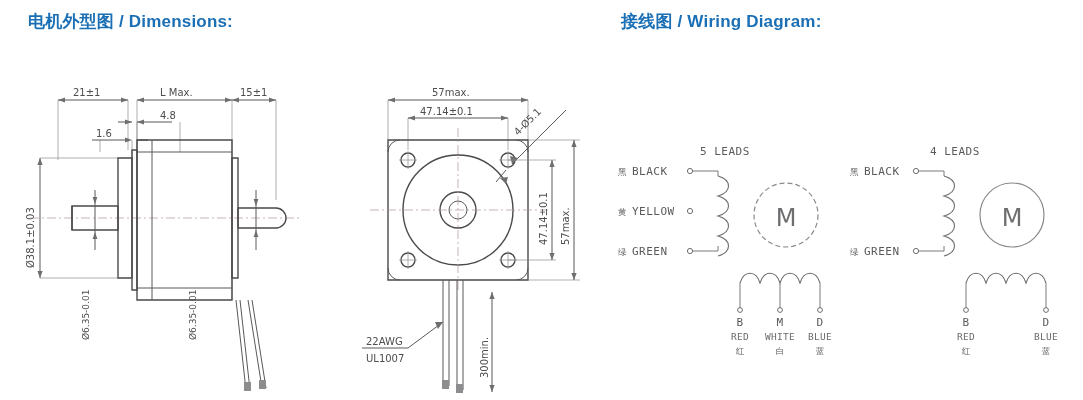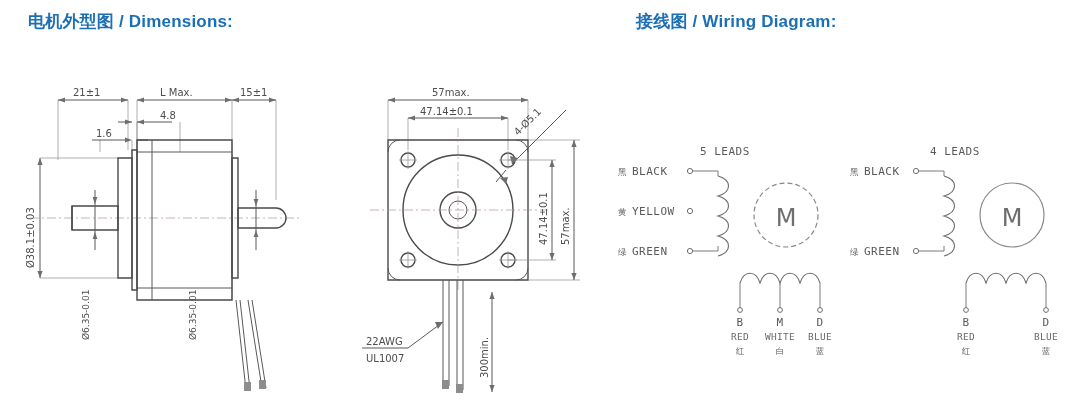--- a/index.html
+++ b/index.html
@@ -7,21 +7,21 @@
     width:1083px;height:400px;background:#ffffff;
     font-family:"Liberation Sans","DejaVu Sans",sans-serif;
     overflow:hidden;position:relative;
   }
   .sheet{position:relative;width:1083px;height:400px;}
   .title{
     position:absolute;color:#1b6fb5;font-weight:bold;
     letter-spacing:.2px;white-space:pre;
   }
   #title-left{left:28px;top:10px;font-size:17px;line-height:24px;}
-  #title-right{left:636px;top:10px;font-size:17px;line-height:24px;}
+  #title-right{left:621px;top:10px;font-size:17px;line-height:24px;}
   svg{position:absolute;left:0;top:0;}
   .ln{stroke:#59595b;stroke-width:1;fill:none;}
   .ln2{stroke:#4a4a4c;stroke-width:1.4;fill:none;}
   .thin{stroke:#9a9a9c;stroke-width:.8;fill:none;}
   .ext{stroke:#8d8d90;stroke-width:.7;fill:none;}
   .cl{stroke:#b08fa0;stroke-width:.7;fill:none;stroke-dasharray:9 3 2 3;}
   .dimtxt{fill:#4d4d50;font-family:"DejaVu Sans",sans-serif;font-size:10px;}
   .dimtxt9{fill:#4d4d50;font-family:"DejaVu Sans",sans-serif;font-size:9px;}
   .wtxt{fill:#5a5a5d;font-family:"DejaVu Sans Mono",monospace;font-size:11px;letter-spacing:.5px;}
   .wtxt-sm{fill:#6a6a6d;font-family:"DejaVu Sans Mono",monospace;font-size:9.5px;letter-spacing:.3px;}

